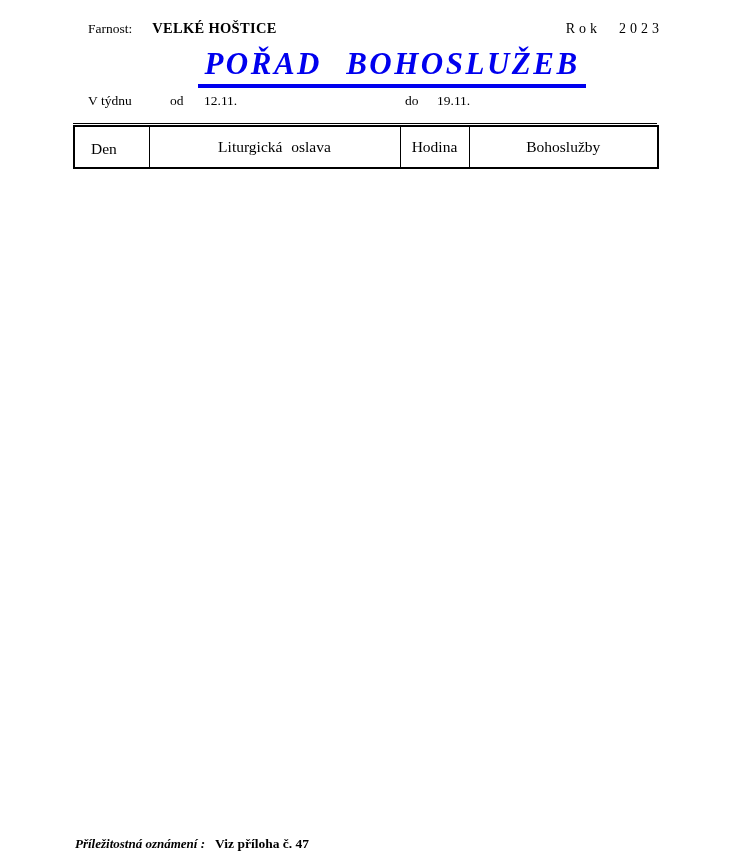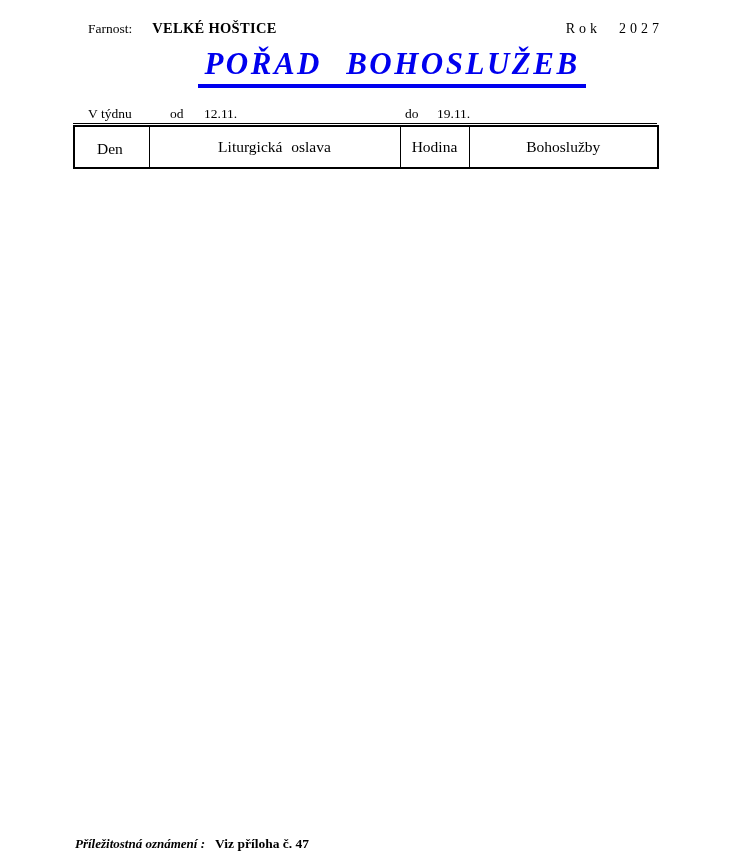--- a/index.html
+++ b/index.html
@@ -36,21 +36,21 @@
     letter-spacing:2.5px;word-spacing:14px;
     border-bottom:4px solid var(--blue);
     padding:0 6px 2px 6px;
   }
   
   .week-line{
     position:absolute;left:73px;top:105px;width:584px;height:19px;
     border-bottom:1px solid #000;
     font-size:13.5px;
   }
-  .week-line span{position:absolute;bottom:1px;}
+  .week-line span{position:absolute;bottom:14px;}
   .wk-label{left:15px;}
   .wk-od{left:97px;}
   .wk-from{left:131px;}
   .wk-do{left:332px;}
   .wk-to{left:364px;}
   
   table.schedule{
     position:absolute;left:73px;top:125px;
     width:584px;
     border-collapse:collapse;
@@ -60,39 +60,39 @@
   table.schedule td,table.schedule th{
     border:1px solid #000;
     overflow:hidden;
   }
   thead tr{height:42px;}
   thead th{
     font-weight:normal;font-size:15.5px;
     border-bottom:2px solid #000 !important;
     vertical-align:middle;text-align:center;
   }
-  th.th-den{text-align:left;padding-left:22px;vertical-align:bottom;padding-bottom:9px;}
+  th.th-den{text-align:left;padding-left:16px;vertical-align:bottom;padding-bottom:9px;}
   th.th-lit{word-spacing:5px;}
   
   .footer-line{
     position:absolute;left:75px;top:836px;
     font-size:13px;display:flex;align-items:baseline;
   }
   .footer-label{font-style:italic;font-weight:bold;font-size:13px;}
   .footer-value{font-weight:bold;margin-left:10px;font-size:13.5px;}
 </style>
 </head>
 <body>
 
 <div class="farnost-line">
   <span class="farnost-label">Farnost:</span>
   <span class="parish-name">VELKÉ HOŠTICE</span>
   <span class="rok-group">
     <span class="rok-label">Rok</span>
-    <span class="rok-year">2027</span>
+    <span class="rok-year">2023</span>
   </span>
 </div>
 
 <div class="title-wrap">
   <span class="doc-title">POŘAD BOHOSLUŽEB</span>
 </div>
 
 <div class="week-line">
   <span class="wk-label">V týdnu</span>
   <span class="wk-od">od</span>

